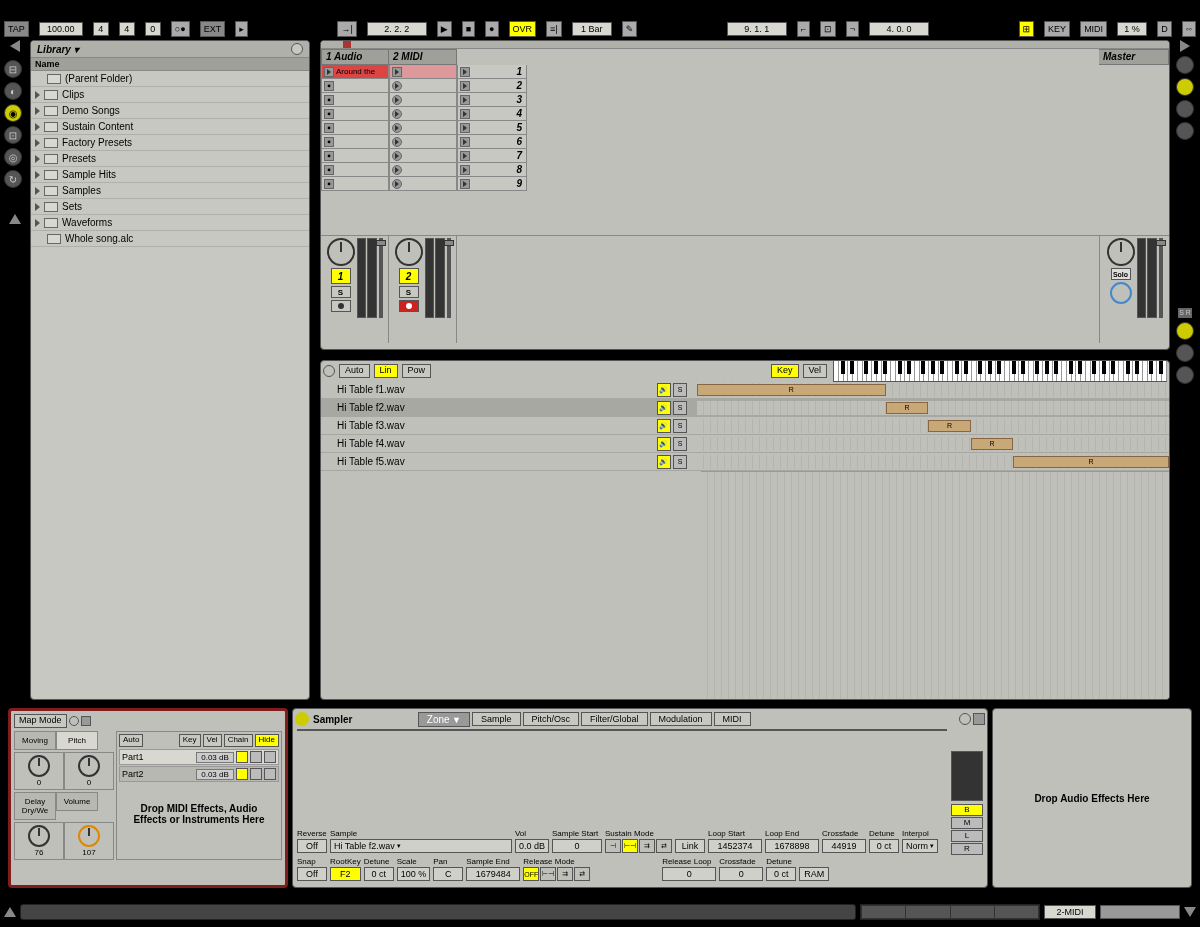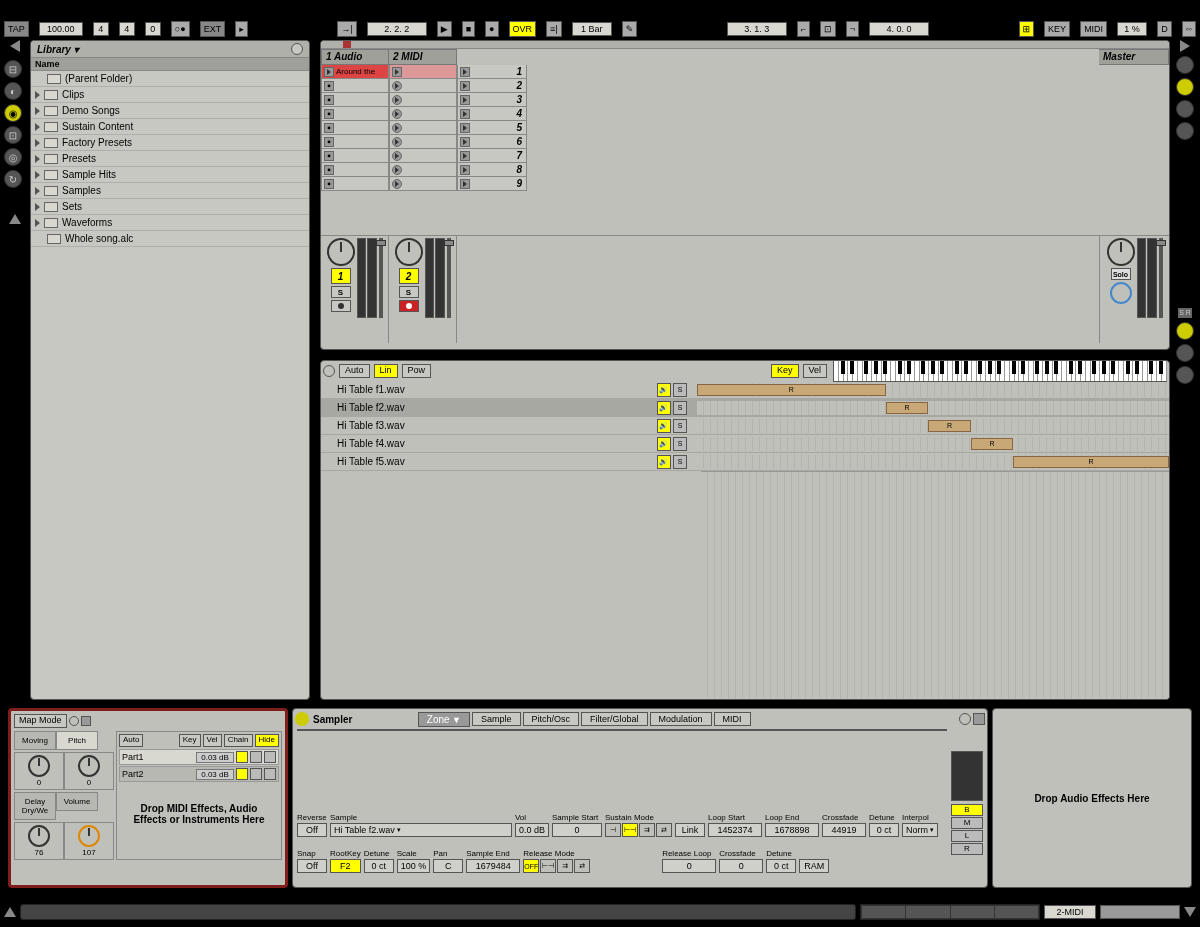--- a/index.html
+++ b/index.html
@@ -129,21 +129,21 @@
 .samphd .stit{background:#cc0;border-radius:7px;width:14px;height:14px}
 .samphd .sname{font-weight:bold;margin-left:2px}
 .samphd .tab{border:1px solid #555;background:#c8c8c2;padding:1px 8px;font-size:9px;cursor:pointer}
 .samphd .tab.on{background:#999;color:#fff}
 .wavearea{flex:1;margin:0 40px 0 4px;background:#888;position:relative;border:1px solid #555;overflow:hidden}
 .wave{position:absolute;inset:2px;background:linear-gradient(#888 15%,#cc0 15%,#cc0 45%,#888 45%,#888 55%,#cc0 55%,#cc0 85%,#888 85%)}
 .wmbtns{position:absolute;right:4px;top:22px;width:32px;display:flex;flex-direction:column;gap:1px}
 .wmbtns .wb{height:12px;border:1px solid #555;background:#bbb;font-size:8px;text-align:center;cursor:pointer}
 .wmbtns .wb.y{background:#ff0}
 .paramrows{padding:2px 4px}
-.prw{display:flex;gap:3px;align-items:flex-end;margin-bottom:12px}
+.prw{display:flex;gap:3px;align-items:flex-end;margin-bottom:4px}
 .pcol{display:flex;flex-direction:column;gap:1px}
 .pcol .pl{font-size:8px}
 .pcol .pf{height:14px;border:1px solid #555;background:#d0d0ca;font-size:9px;padding:0 3px;min-width:30px;text-align:center;display:flex;align-items:center;justify-content:center}
 .pcol .pf.y{background:#ff0}
 .pcol .pf.dd::after{content:"▾";margin-left:2px;font-size:7px}
 .pbtn4{display:flex;gap:1px}
 .pbtn4 .p4{width:16px;height:14px;border:1px solid #555;background:#c0c0ba;cursor:pointer;font-size:7px;display:flex;align-items:center;justify-content:center}
 .pbtn4 .p4.y{background:#ff0}
 
 .devR{width:200px;background:#c0c0ba;border:1px solid #555;border-radius:4px;display:flex;align-items:center;justify-content:center;font-weight:bold;font-size:10px}
@@ -172,21 +172,21 @@
   <div class="btn">→|</div>
   <div class="field" style="width:60px">2. 2. 2</div>
   <div class="btn">▶</div>
   <div class="btn">■</div>
   <div class="btn">●</div>
   <div class="btn y">OVR</div>
   <div class="btn">≡|</div>
   <div class="field" style="width:40px">1 Bar</div>
   <div class="btn">✎</div>
   <div class="spacer" style="max-width:120px"></div>
-  <div class="field" style="width:60px">3. 1. 3</div>
+  <div class="field" style="width:60px">9. 1. 1</div>
   <div class="btn">⌐</div>
   <div class="btn">⊡</div>
   <div class="btn">¬</div>
   <div class="field" style="width:60px">4. 0. 0</div>
   <div class="spacer"></div>
   <div class="btn y">⊞</div>
   <div class="btn">KEY</div>
   <div class="btn">MIDI</div>
   <div class="field" style="width:30px">1 %</div>
   <div class="btn">D</div>

